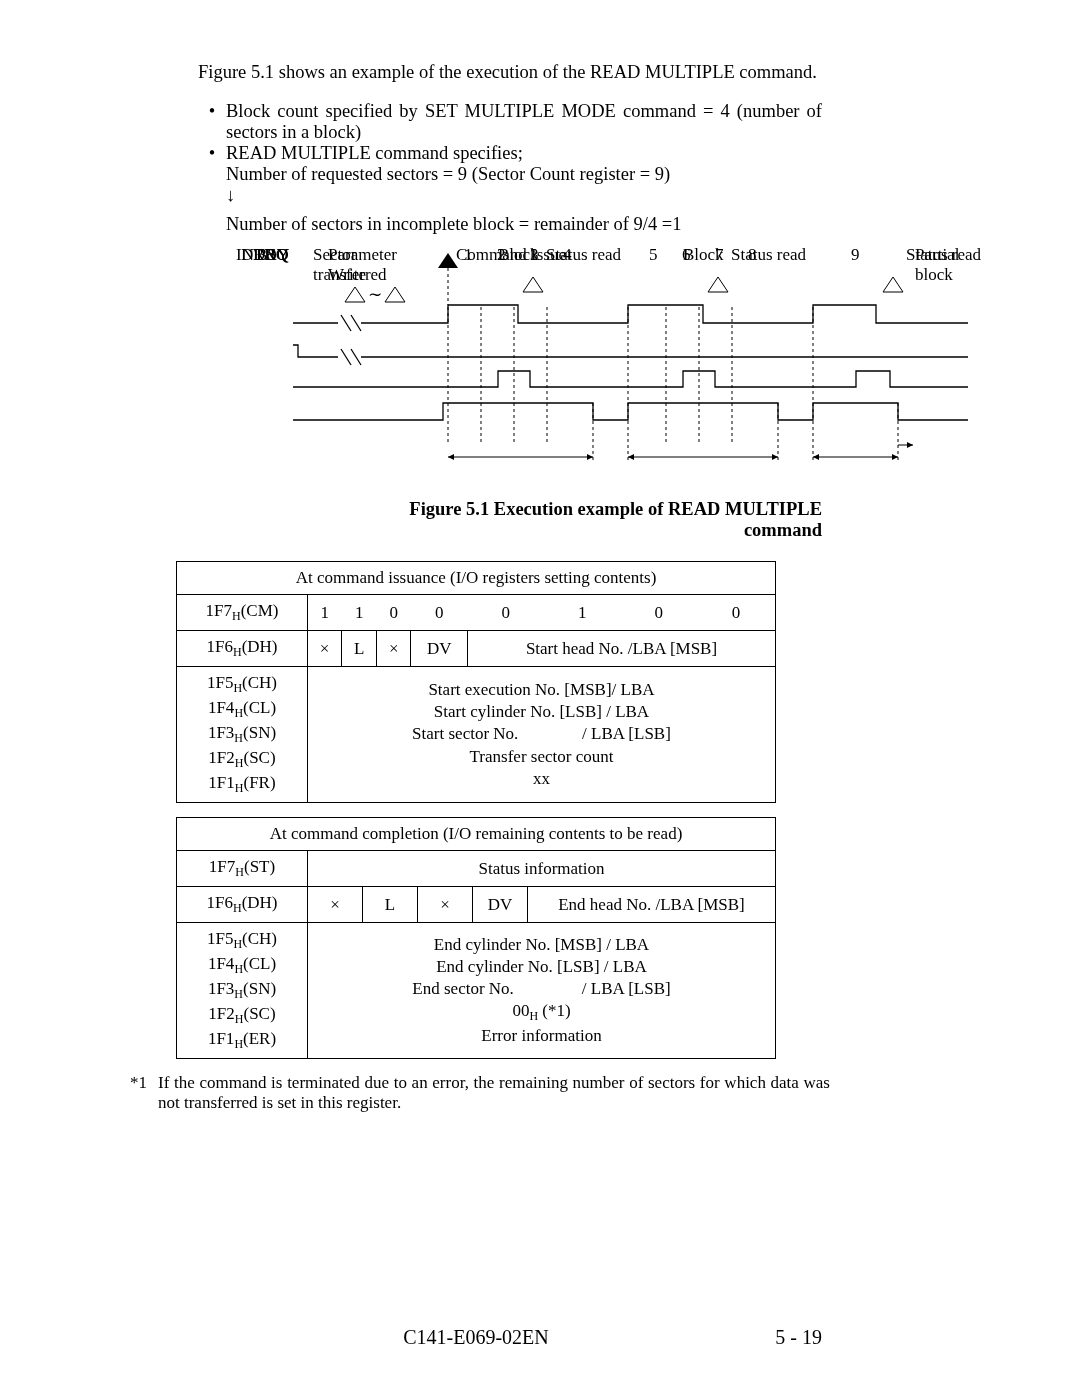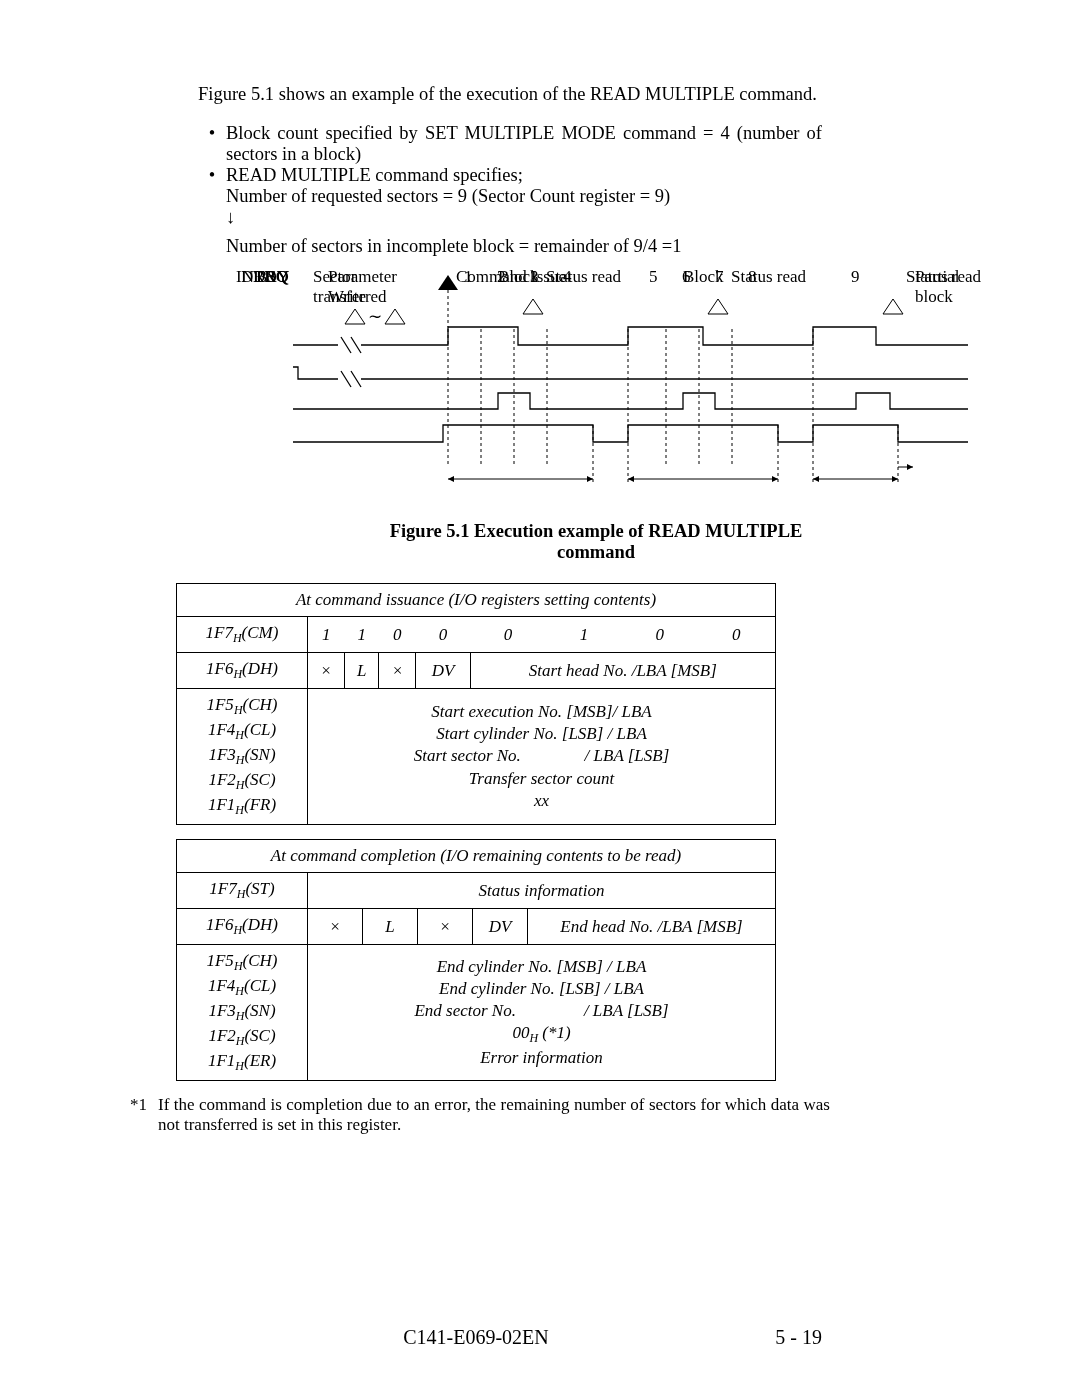--- a/index.html
+++ b/index.html
@@ -7,21 +7,21 @@
     font-family: "Times New Roman", Times, serif;
     font-size: 18.5px;
     color: #000;
     background: #fff;
   }
   .page {
     width: 952px;
     height: 1397px;
     position: relative;
     box-sizing: border-box;
-    padding: 84px 130px 0 130px;
+    padding: 62px 130px 0 130px;
   }
   .intro { margin: 0 0 18px 68px; }
   .bullets { margin: 0 0 8px 68px; }
   .bul-row { display: flex; }
   .bul-dot { width: 28px; flex: 0 0 28px; text-align: center; }
   .bul-body { flex: 1; text-align: justify; }
   .bul-cont { margin-left: 28px; }
   .arrow-down { margin-left: 28px; }
   .after-arrow { margin: 6px 0 10px 96px; }
 
@@ -33,38 +33,37 @@
     margin: 8px 0 0 68px;
   }
   .timing-label {
     position: absolute;
     font-size: 17px;
     color: #000;
   }
   .timing-svg { position: absolute; left: 0; top: 0; }
 
   .fig-caption {
-    text-align: center;
+    text-align: right;
     font-weight: bold;
     margin: 24px 0 20px 240px;
   }
 
   
   .tbl {
     margin: 0 auto 14px auto;
     border-collapse: collapse;
     width: 600px;
     font-size: 17px;
   }
   .tbl td, .tbl th {
     border: 1px solid #000;
     padding: 5px 6px;
     text-align: center;
     line-height: 1.3;
-    font-style: italic;
   }
   .tbl th { font-weight: normal; }
   .tbl .rowhdr { width: 118px; }
   .multi-left {
     text-align: center;
     line-height: 1.45;
   }
   .sub { font-size: 12px; vertical-align: sub; }
   .innerblock { padding: 3px 6px; }
   .footnote {
@@ -290,21 +289,21 @@
         <div style="white-space:pre">End sector No.                / LBA [LSB]</div>
         <div><span>00</span><span class="sub">H</span><span> (*1)</span></div>
         <div>Error information</div>
       </td>
     </tr>
   </tbody>
     </table>
 
   <div class="footnote">
     <div class="fn-mark">*1</div>
-    <div>If the command is completion due to an error, the remaining number of sectors for which data was not transferred is set in this register.</div>
+    <div>If the command is terminated due to an error, the remaining number of sectors for which data was not transferred is set in this register.</div>
   </div>
 
   <div class="footer">
     <span>C141-E069-02EN</span>
     <span class="pnum">5 - 19</span>
   </div>
 
 </div>
 
 </body></html>

